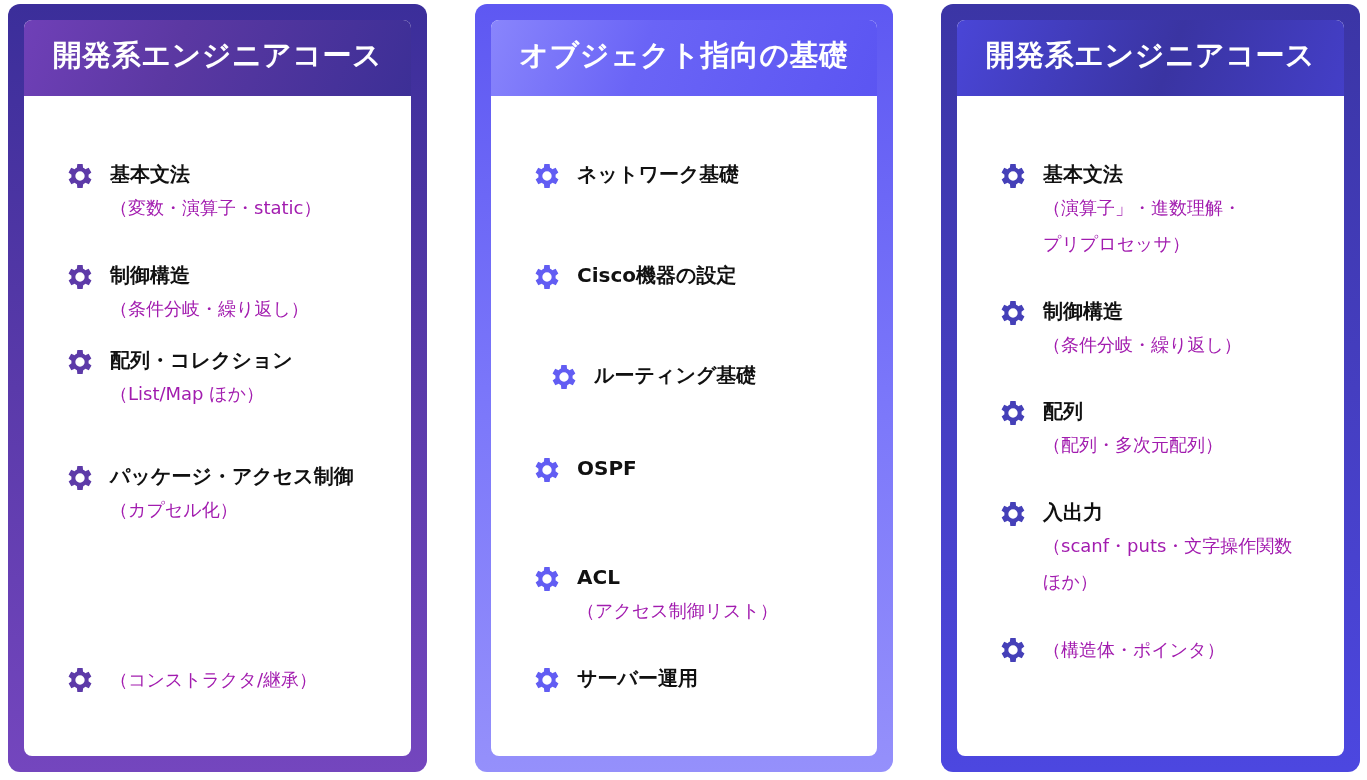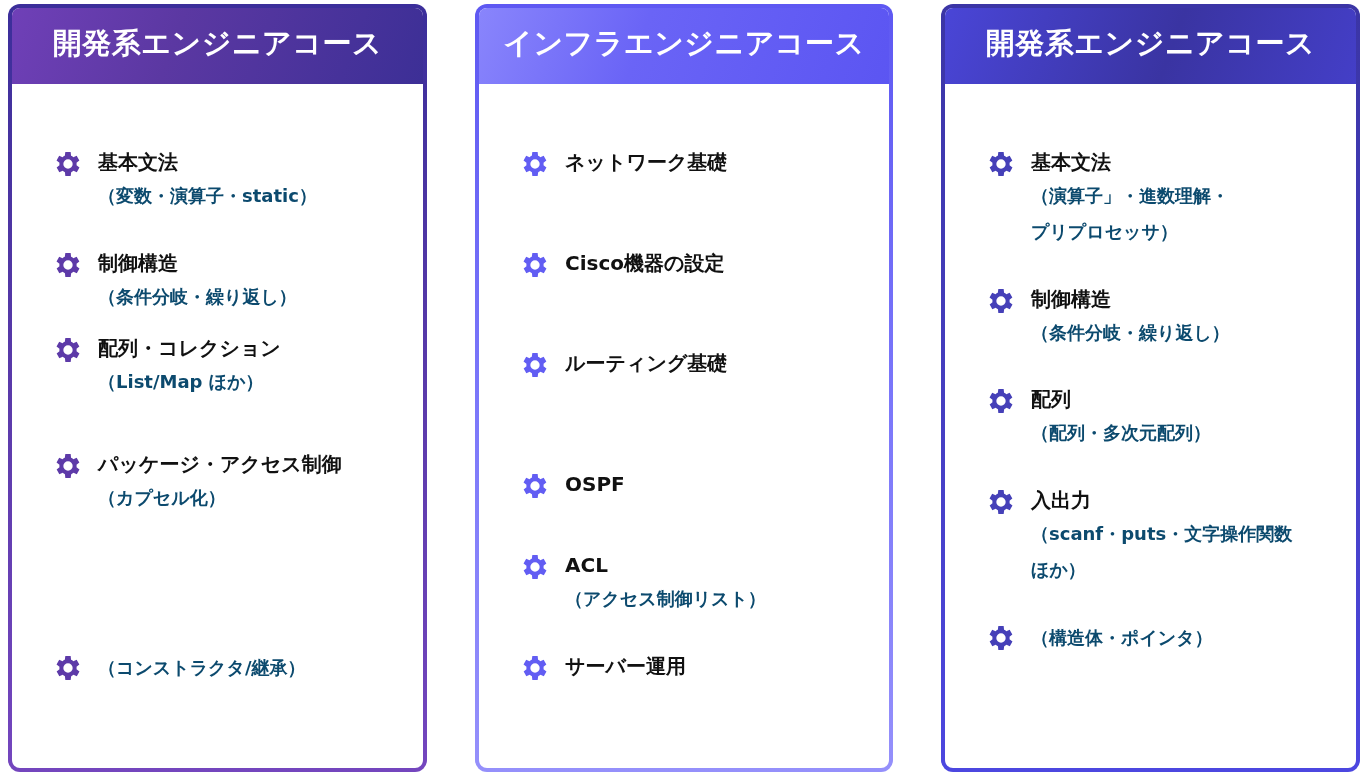--- a/index.html
+++ b/index.html
@@ -5,21 +5,21 @@
     * { box-sizing: border-box; margin: 0; padding: 0; }
     html, body {
       width: 1367px; height: 780px; background: #ffffff; overflow: hidden;
       font-family: "DejaVu Sans", "Liberation Sans", sans-serif;
     }
     .card {
       position: absolute;
       top: 4px;
       height: 768px;
       border-radius: 12px;
-      padding: 4px;
+      padding: 16px;
     }
     .card-inner {
       width: 100%; height: 100%;
       background: #ffffff;
       border-radius: 8px 8px 8px 8px;
       overflow: hidden;
       position: relative;
     }
     .card-header {
       position: absolute;
@@ -41,21 +41,21 @@
     .item { position: relative; padding-left: 46px; }
     .item .gear {
       position: absolute; left: 0; top: 2px;
       width: 32px; height: 32px;
     }
     .item .title {
       font-size: 20px; font-weight: bold; color: #111111;
       line-height: 32px;
     }
     .item .sub {
-      font-size: 18px; font-weight: bold; color: #0c4a6e;
+      font-size: 18px; font-weight: normal; color: #a21caf;
       line-height: 36px;
       white-space: pre-line;
     }
 
     
     #card-dev { left: 8px; width: 419px;
       background: linear-gradient(180deg, #3b2e9a 0%, #5a3aaa 50%, #7446be 100%); }
     #card-dev .card-header { background: linear-gradient(110deg, #7040b8 0%, #5b38a2 40%, #3c2f96 100%); }
     #card-dev .gear path { fill: #5d3aa8; }
 
@@ -111,41 +111,41 @@
             <path d="M19.4 13a7.5 7.5 0 0 0 0-2l2.1-1.6-2-3.5-2.5 1a7.6 7.6 0 0 0-1.7-1L15 3h-4l-.4 2.9a7.6 7.6 0 0 0-1.7 1l-2.5-1-2 3.5L6.6 11a7.5 7.5 0 0 0 0 2l-2.1 1.6 2 3.5 2.5-1a7.6 7.6 0 0 0 1.7 1L11 21h4l.4-2.9a7.6 7.6 0 0 0 1.7-1l2.5 1 2-3.5zM13 15.5a3.5 3.5 0 1 1 0-7 3.5 3.5 0 0 1 0 7z" transform="translate(-1 0)"></path>
           </svg>
         <div class="sub">（コンストラクタ/継承）</div>
       </div>
     </div>
   </div>
 </div>
 
 <div class="card" id="card-infra">
   <div class="card-inner">
-    <div class="card-header">インフラエンジニアコース</div>
+    <div class="card-header">オブジェクト指向の基礎</div>
     <div class="card-body">
       <div class="item" style="position:absolute;top:163px;left:40px;">
         <svg class="gear" viewBox="0 0 24 24">
             <path d="M19.4 13a7.5 7.5 0 0 0 0-2l2.1-1.6-2-3.5-2.5 1a7.6 7.6 0 0 0-1.7-1L15 3h-4l-.4 2.9a7.6 7.6 0 0 0-1.7 1l-2.5-1-2 3.5L6.6 11a7.5 7.5 0 0 0 0 2l-2.1 1.6 2 3.5 2.5-1a7.6 7.6 0 0 0 1.7 1L11 21h4l.4-2.9a7.6 7.6 0 0 0 1.7-1l2.5 1 2-3.5zM13 15.5a3.5 3.5 0 1 1 0-7 3.5 3.5 0 0 1 0 7z" transform="translate(-1 0)"></path>
           </svg>
         <div class="title">Cisco機器の設定</div>
       </div>
       <div class="item" style="position:absolute;top:62px;left:40px;">
         <svg class="gear" viewBox="0 0 24 24">
             <path d="M19.4 13a7.5 7.5 0 0 0 0-2l2.1-1.6-2-3.5-2.5 1a7.6 7.6 0 0 0-1.7-1L15 3h-4l-.4 2.9a7.6 7.6 0 0 0-1.7 1l-2.5-1-2 3.5L6.6 11a7.5 7.5 0 0 0 0 2l-2.1 1.6 2 3.5 2.5-1a7.6 7.6 0 0 0 1.7 1L11 21h4l.4-2.9a7.6 7.6 0 0 0 1.7-1l2.5 1 2-3.5zM13 15.5a3.5 3.5 0 1 1 0-7 3.5 3.5 0 0 1 0 7z" transform="translate(-1 0)"></path>
           </svg>
         <div class="title">ネットワーク基礎</div>
       </div>
-      <div class="item" style="position:absolute;top:263px;left:40px;">
+      <div class="item" style="position:absolute;top:263px;left:57px;">
         <svg class="gear" viewBox="0 0 24 24">
             <path d="M19.4 13a7.5 7.5 0 0 0 0-2l2.1-1.6-2-3.5-2.5 1a7.6 7.6 0 0 0-1.7-1L15 3h-4l-.4 2.9a7.6 7.6 0 0 0-1.7 1l-2.5-1-2 3.5L6.6 11a7.5 7.5 0 0 0 0 2l-2.1 1.6 2 3.5 2.5-1a7.6 7.6 0 0 0 1.7 1L11 21h4l.4-2.9a7.6 7.6 0 0 0 1.7-1l2.5 1 2-3.5zM13 15.5a3.5 3.5 0 1 1 0-7 3.5 3.5 0 0 1 0 7z" transform="translate(-1 0)"></path>
           </svg>
         <div class="title">ルーティング基礎</div>
       </div>
-      <div class="item" style="position:absolute;top:384px;left:40px;">
+      <div class="item" style="position:absolute;top:356px;left:40px;">
         <svg class="gear" viewBox="0 0 24 24">
             <path d="M19.4 13a7.5 7.5 0 0 0 0-2l2.1-1.6-2-3.5-2.5 1a7.6 7.6 0 0 0-1.7-1L15 3h-4l-.4 2.9a7.6 7.6 0 0 0-1.7 1l-2.5-1-2 3.5L6.6 11a7.5 7.5 0 0 0 0 2l-2.1 1.6 2 3.5 2.5-1a7.6 7.6 0 0 0 1.7 1L11 21h4l.4-2.9a7.6 7.6 0 0 0 1.7-1l2.5 1 2-3.5zM13 15.5a3.5 3.5 0 1 1 0-7 3.5 3.5 0 0 1 0 7z" transform="translate(-1 0)"></path>
           </svg>
         <div class="title">OSPF</div>
       </div>
       <div class="item" style="position:absolute;top:465px;left:40px;">
         <svg class="gear" viewBox="0 0 24 24">
             <path d="M19.4 13a7.5 7.5 0 0 0 0-2l2.1-1.6-2-3.5-2.5 1a7.6 7.6 0 0 0-1.7-1L15 3h-4l-.4 2.9a7.6 7.6 0 0 0-1.7 1l-2.5-1-2 3.5L6.6 11a7.5 7.5 0 0 0 0 2l-2.1 1.6 2 3.5 2.5-1a7.6 7.6 0 0 0 1.7 1L11 21h4l.4-2.9a7.6 7.6 0 0 0 1.7-1l2.5 1 2-3.5zM13 15.5a3.5 3.5 0 1 1 0-7 3.5 3.5 0 0 1 0 7z" transform="translate(-1 0)"></path>
           </svg>
         <div class="title">ACL</div>

